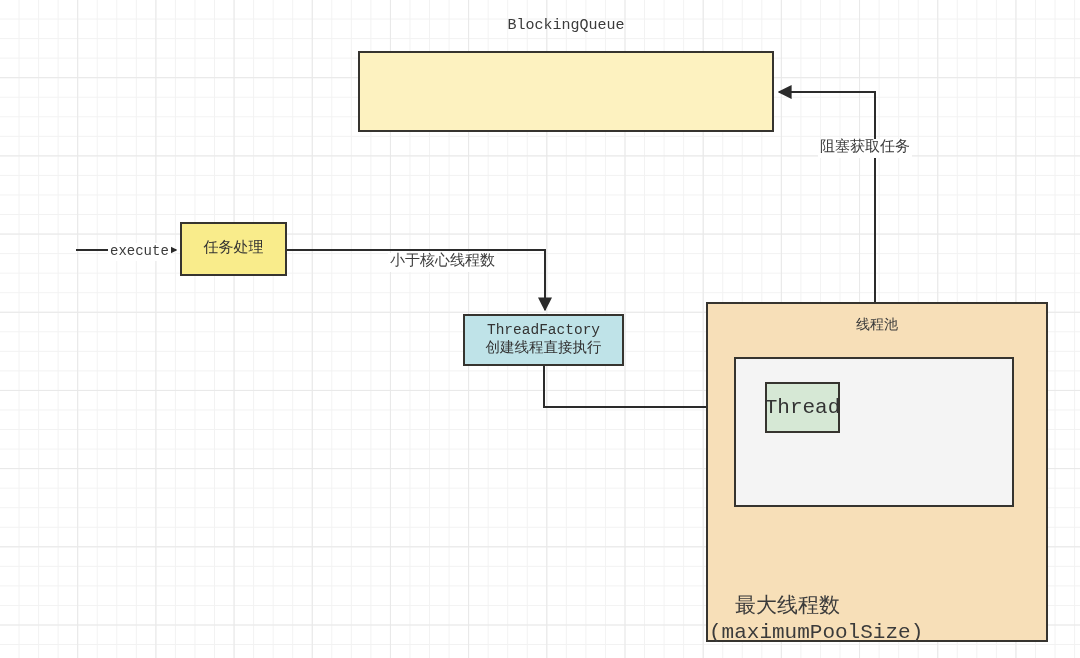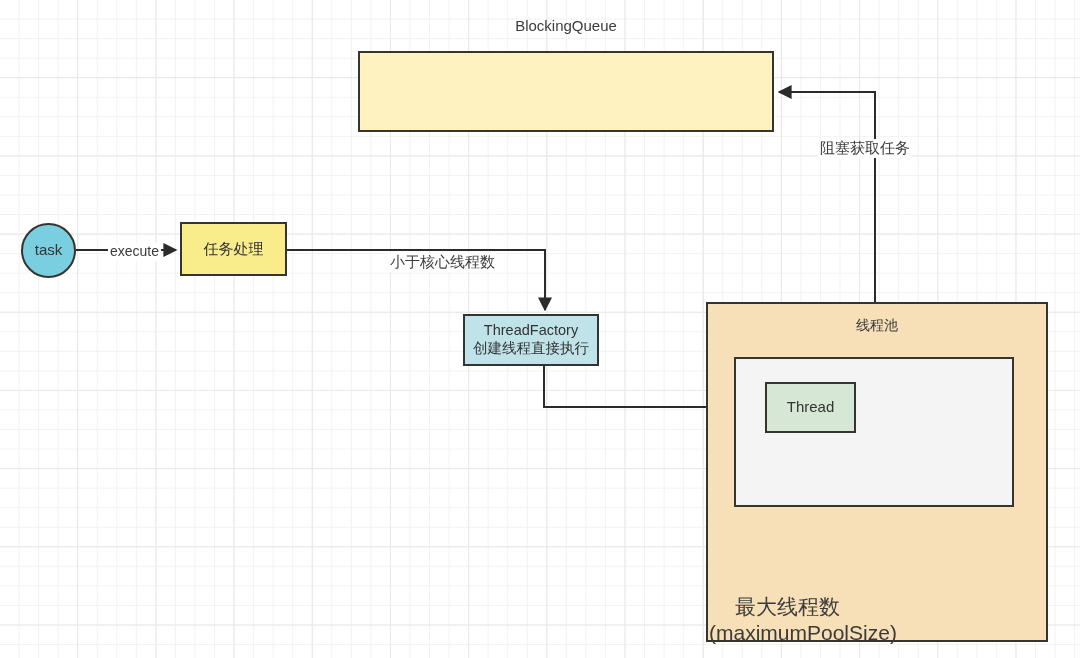--- a/index.html
+++ b/index.html
@@ -18,21 +18,21 @@
       linear-gradient(to right, #e8e8e8 1px, transparent 1px),
       linear-gradient(to bottom, #e8e8e8 1px, transparent 1px),
       linear-gradient(to right, #f2f2f2 1px, transparent 1px),
       linear-gradient(to bottom, #f2f2f2 1px, transparent 1px);
     background-size:
       78.2px 78.2px,
       78.2px 78.2px,
       19.55px 19.55px,
       19.55px 19.55px;
     background-position: -1px -1px, -1px -1px, -1px -1px, -1px -1px;
-    font-family: Liberation Sans, sans-serif;
+    font-family: Liberation Mono, monospace;
   }
   .svg-layer {
     position: absolute;
     left: 0;
     top: 0;
     width: 1080px;
     height: 658px;
   }
   .node {
     position: absolute;
@@ -87,21 +87,21 @@
     font-size: 14px;
     margin-left: 9px;
   }
   #less-than-core-label {
     left: 388px; top: 242px;
     font-size: 15px;
     margin-top: 11px;
   }
   #thread-factory-box {
     left: 463px; top: 314px;
-    width: 136px; height: 52px;
+    width: 161px; height: 52px;
     background: #bfe3e8;
     font-size: 14.5px;
   }
   #blocking-get-label {
     left: 818px; top: 139px;
     font-size: 15px;
   }
   #thread-pool-box {
     left: 706px; top: 302px;
     width: 342px; height: 340px;
@@ -115,23 +115,23 @@
     font-size: 14px;
   }
   #core-pool-box {
     left: 734px; top: 357px;
     width: 280px; height: 150px;
     background: #f4f4f4;
     display: block;
   }
   #thread-box {
     left: 765px; top: 382px;
-    width: 91px; height: 51px;
+    width: 75px; height: 51px;
     background: #d6e8d5;
-    font-size: 15px;
+    font-size: 21px;
   }
   #core-pool-label {
     left: 745px; top: 457px;
     font-size: 15px;
   }
   #max-pool-label {
     left: 709px; top: 594px;
     font-size: 21px;
   }
   .indent { padding-left: 26px; }
@@ -162,21 +162,20 @@
 
     <g>
       <path d="M 875 302 L 875 92 L 779 92" fill="none" stroke="#2b2b2b" stroke-width="2" marker-end="url(#arrowhead)"></path>
     </g>
   </svg>
 
   <div class="lbl" id="blocking-queue-title">BlockingQueue</div>
 
   <div class="node" id="blocking-queue-box"></div>
 
-  <div class="node" id="task-circle">task</div>
 
   <div class="lbl lbl-bg" id="execute-label">execute</div>
 
   <div class="node" id="task-handler-box">任务处理</div>
 
   <div class="lbl lbl-bg" id="less-than-core-label">小于核心线程数</div>
 
   <div class="node" id="thread-factory-box">
     <div>ThreadFactory</div>
     <div>创建线程直接执行</div>

